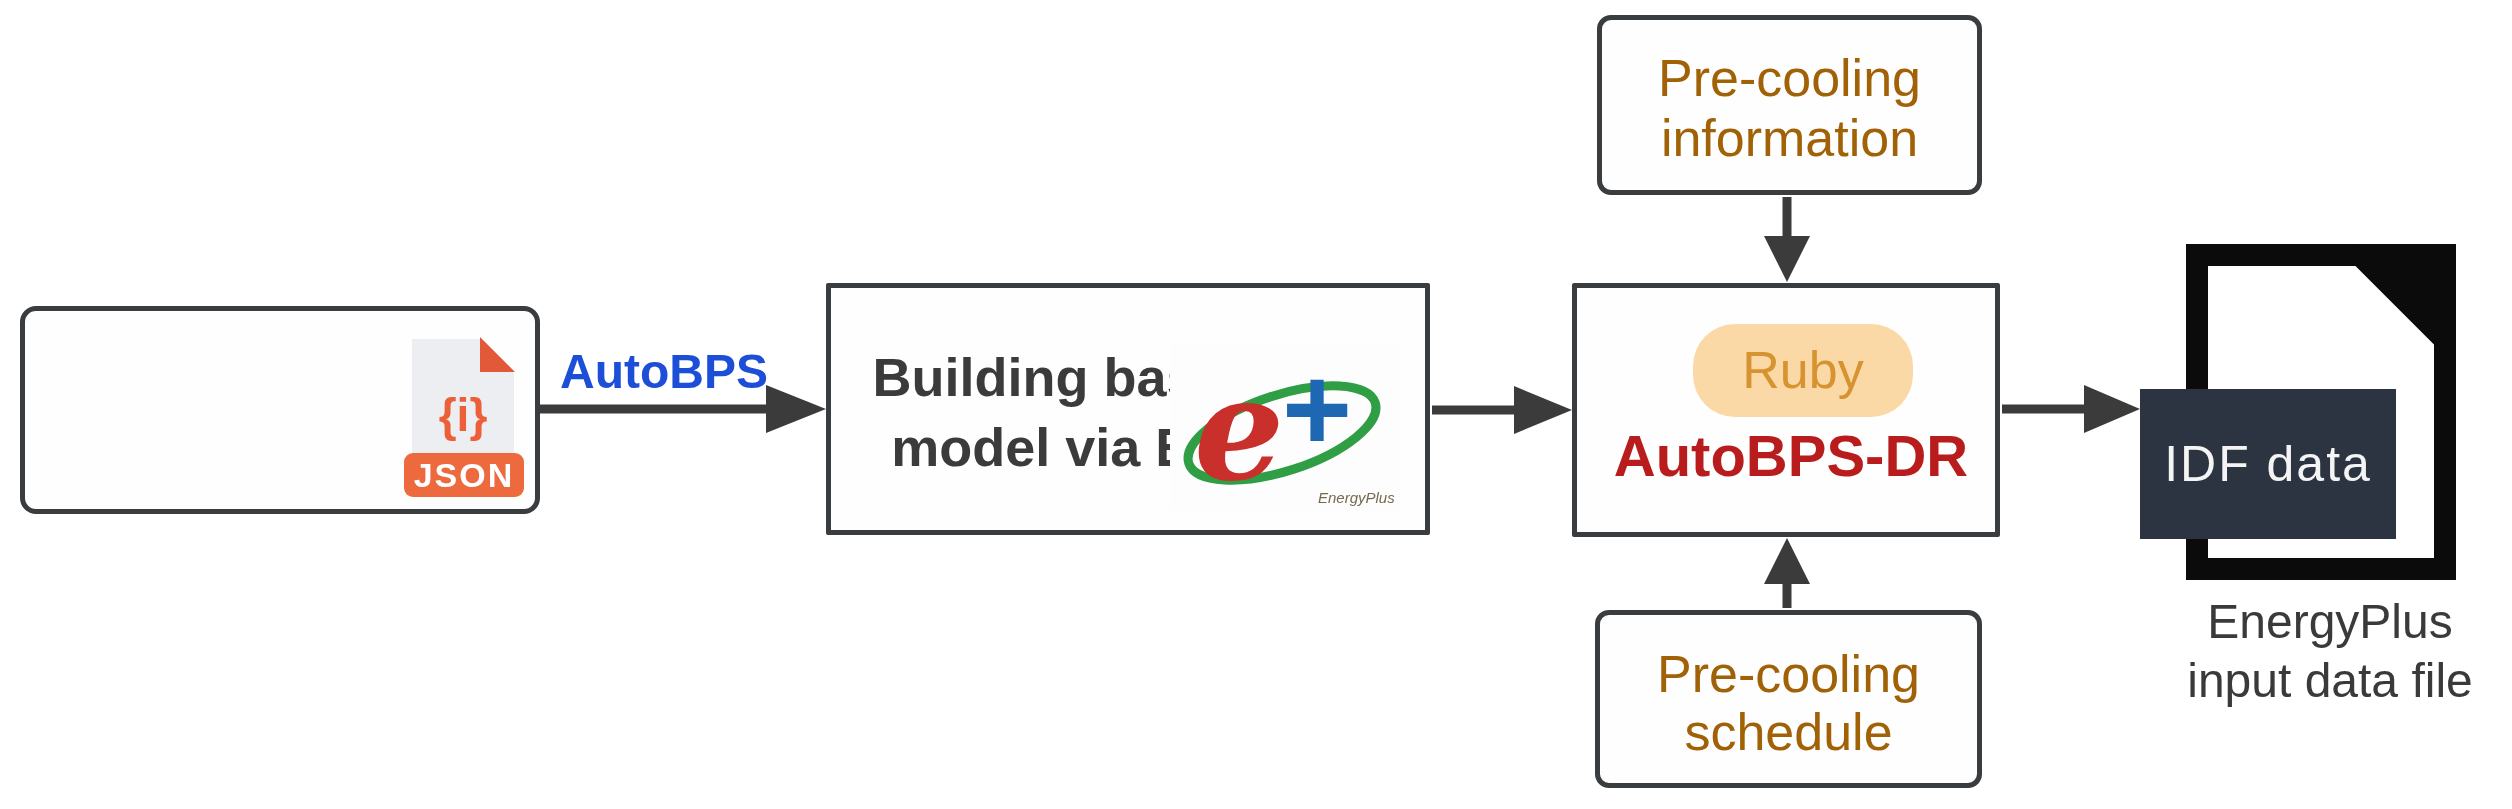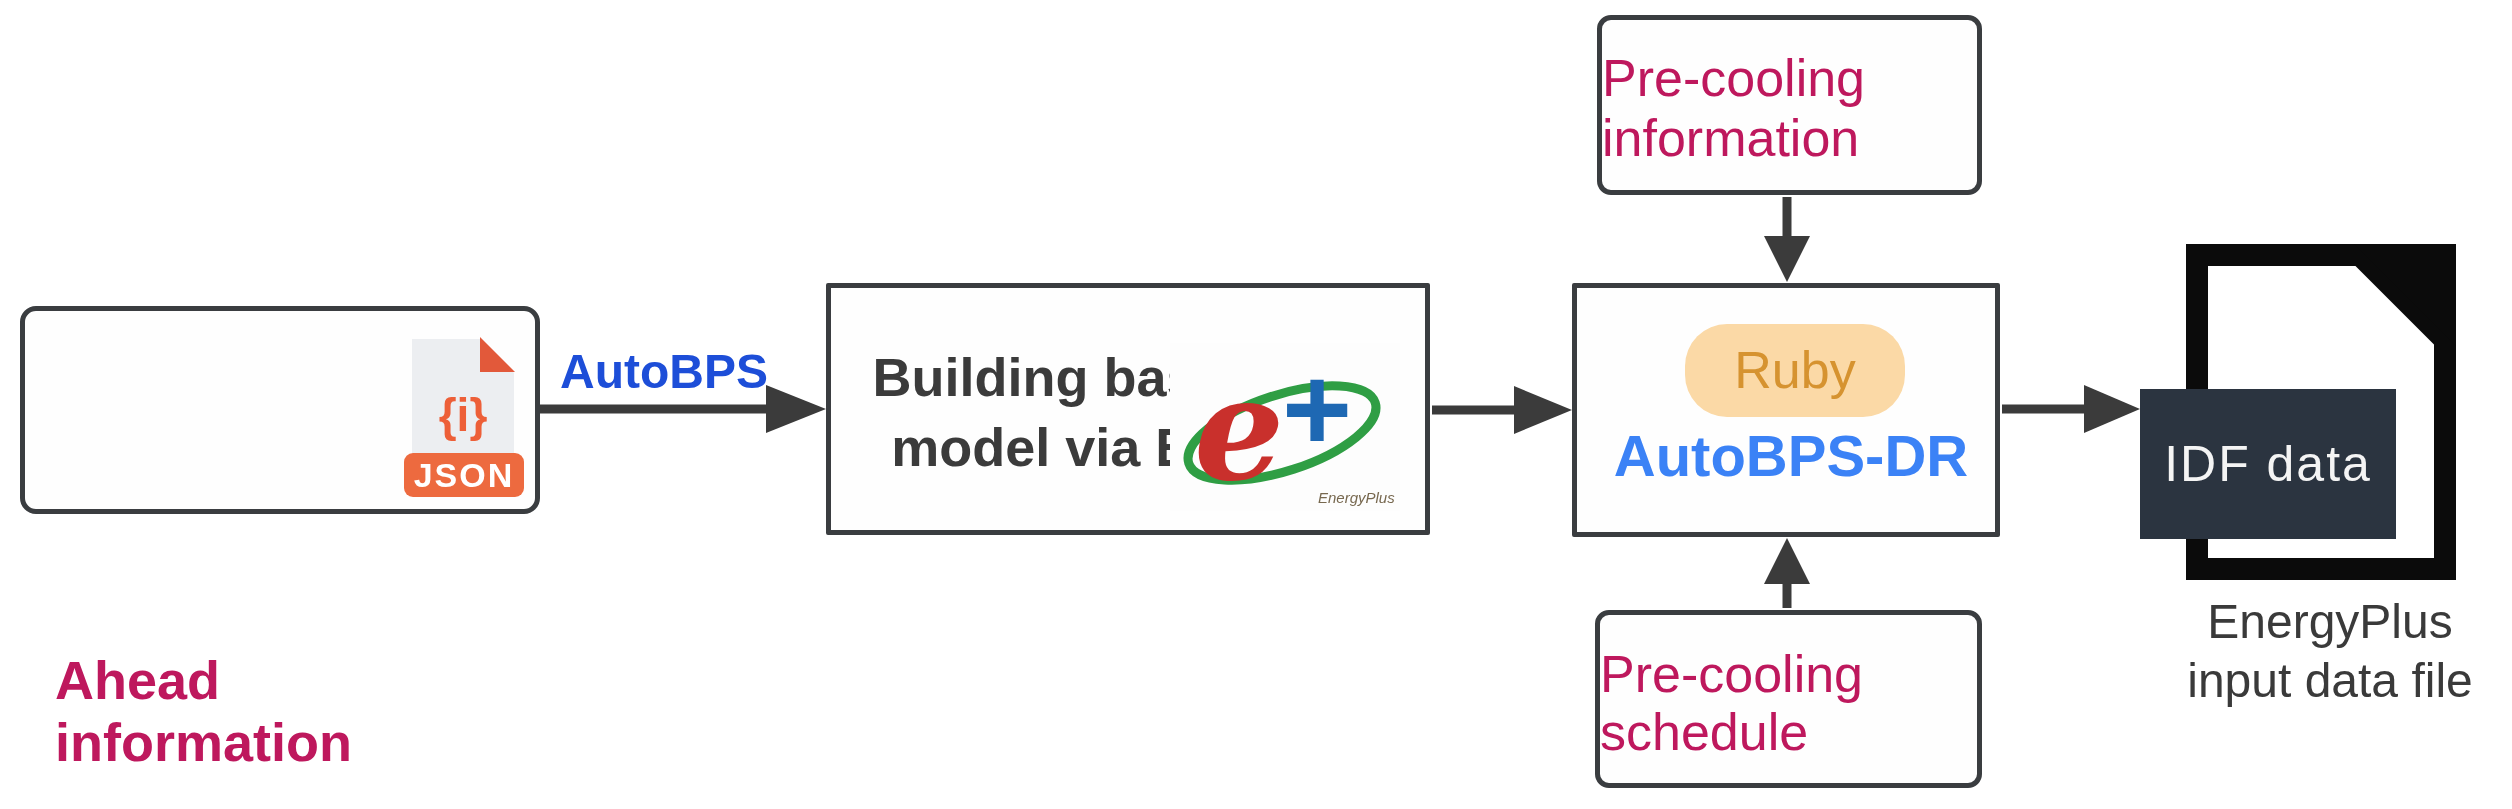--- a/index.html
+++ b/index.html
@@ -3,38 +3,38 @@
 <meta charset="utf-8">
 <style>
   html,body{margin:0;padding:0;background:#ffffff;}
   .canvas{
     position:relative;width:2512px;height:809px;background:#ffffff;overflow:hidden;
     font-family:"Liberation Sans","DejaVu Sans",sans-serif;color:#3b3b3b;
   }
   .node{position:absolute;background:#fefefe;border:5px solid #3a3d40;box-sizing:border-box;}
   .rounded{border-radius:16px;}
   .rounded-sm{border-radius:14px;}
-  .node-text{position:absolute;text-align:left;color:#be185d;}
+  .node-text{position:absolute;text-align:center;color:#a16207;}
   
   .box-ahead{left:20px;top:306px;width:520px;height:208px;}
   .ahead-text{left:30px;top:338px;width:385px;font-size:54px;line-height:62px;font-weight:bold;}
   .json-icon{position:absolute;left:377px;top:24px;width:124px;height:168px;}
   
   .autobps-label{position:absolute;left:534px;top:344px;width:260px;text-align:center;
     font-size:48px;font-weight:bold;}
   
   .box-building{left:826px;top:283px;width:604px;height:252px;border-radius:2px;}
   .building-text{left:16px;top:54px;width:420px;font-size:54px;line-height:70px;font-weight:bold;position:absolute;text-align:center;}
   .eplus-logo{position:absolute;left:339px;top:55px;width:230px;height:168px;}
   
   .box-autobpsdr{left:1572px;top:283px;width:428px;height:254px;border-radius:2px;}
-  .ruby-pill{position:absolute;left:108px;top:36px;width:220px;height:93px;border-radius:42px;
+  .ruby-pill{position:absolute;left:116px;top:36px;width:220px;height:93px;border-radius:42px;
     font-size:52px;line-height:93px;text-align:center;}
   .autobpsdr-label{position:absolute;left:0;top:134px;width:428px;text-align:center;
-    font-size:58px;font-weight:bold;color:#3b82f6;}
+    font-size:58px;font-weight:bold;color:#b91c1c;}
   
   .box-temp{left:1597px;top:15px;width:385px;height:180px;}
   .temp-text{left:0;top:28px;width:100%;font-size:52px;line-height:60px;}
   .box-sched{left:1595px;top:610px;width:387px;height:178px;}
   .sched-text{left:0;top:30px;width:100%;font-size:52px;line-height:58px;}
   
   .idf-doc{position:absolute;left:2180px;top:238px;width:282px;height:348px;}
   .idf-label{position:absolute;left:2140px;top:389px;width:256px;height:150px;
     display:flex;align-items:center;justify-content:center;
     font-size:50px;font-weight:300;letter-spacing:2px;z-index:3;}
@@ -64,24 +64,20 @@
       <line x1="1787" y1="197" x2="1787" y2="240" stroke="#3b3b3b" stroke-width="9"></line>
       <polygon points="1787,282 1764,236 1810,236" fill="#3b3b3b"></polygon>
     </g>
     <g>
       <line x1="1787" y1="608" x2="1787" y2="565" stroke="#3b3b3b" stroke-width="9"></line>
       <polygon points="1787,538 1764,584 1810,584" fill="#3b3b3b"></polygon>
     </g>
   </svg>
 
   <div class="node rounded box-ahead">
-    <div class="node-text ahead-text">
-      <div>Ahead</div>
-      <div>information</div>
-    </div>
     <svg class="json-icon" viewBox="0 0 124 168">
       <path d="M 10 4 H 78 L 112 38 V 158 H 10 Z" fill="#eceef1"></path>
       <path d="M 78 2 L 113 37 L 78 37 Z" fill="#e2593a"></path>
       <text x="61" y="96" text-anchor="middle" font-size="46" font-weight="bold" fill="#ed5f38">{i}</text>
       <rect x="2" y="118" width="120" height="44" rx="9" fill="#ed6a3f"></rect>
       <text x="62" y="152" text-anchor="middle" font-size="34" font-weight="bold" fill="#ffffff" letter-spacing="2">JSON</text>
     </svg>
   </div>
 
   <div class="autobps-label" style="color: #1d4ed8;">AutoBPS</div>

